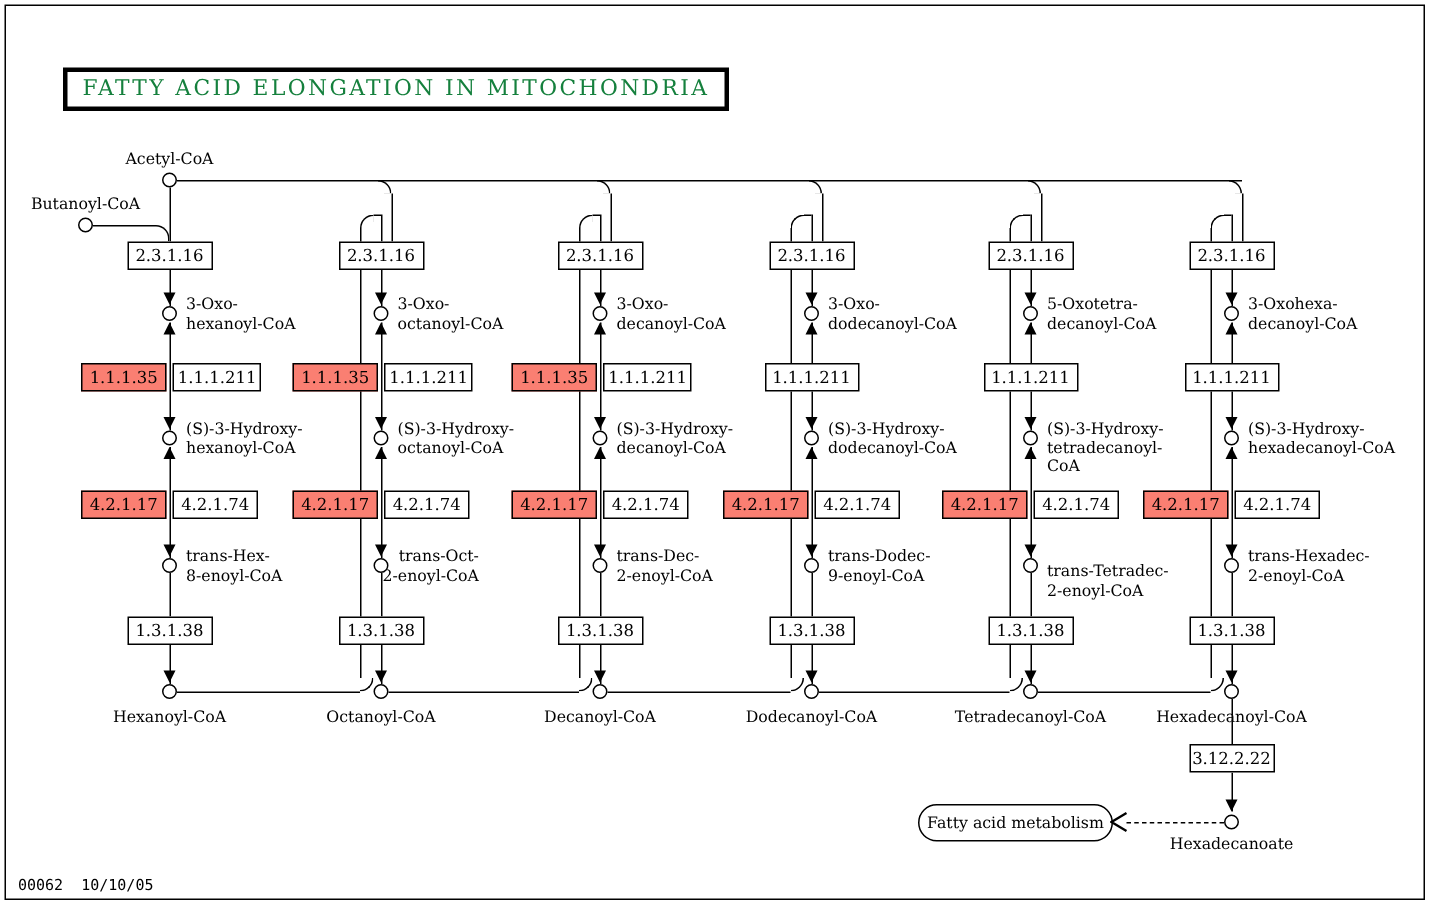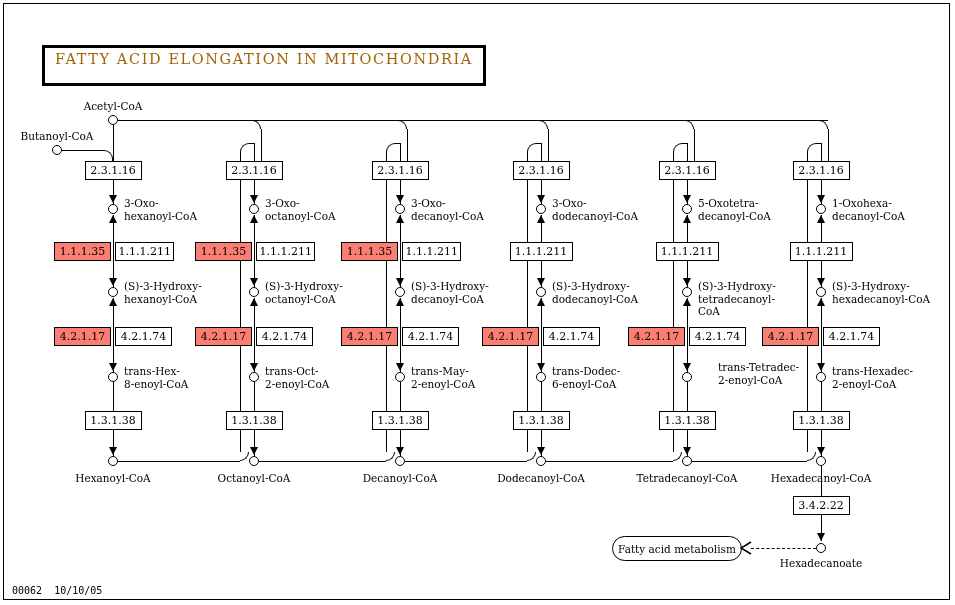--- a/index.html
+++ b/index.html
@@ -1,21 +1,21 @@
 <!DOCTYPE html>
 <html><head>
 <meta charset="utf-8">
 <title>KEGG Pathway</title>
 <style>
   html,body{margin:0;padding:0;background:#ffffff;}
   body{font-family:"DejaVu Serif",serif;}
   #page{position:relative;width:955px;height:605px;background:#ffffff;overflow:hidden;}
   #frame{position:absolute;left:3px;top:3px;width:947px;height:597px;border:1px solid #000;box-sizing:border-box;}
   #title-box{position:absolute;left:42px;top:45px;border:3px solid #000;background:#fff;
-    padding:3px 10px 16px 10px;font-family:"DejaVu Serif",serif;font-size:14.5px;letter-spacing:1.6px;color:#a16207;white-space:nowrap;}
+    padding:3px 10px 4px 10px;font-family:"DejaVu Serif",serif;font-size:14.5px;letter-spacing:1.6px;color:#15803d;white-space:nowrap;}
   .ec-box{position:absolute;border:1px solid #000;background:#fff;box-sizing:border-box;
     font-family:"DejaVu Serif",serif;font-size:11px;color:#000;text-align:center;white-space:nowrap;z-index:6;
     display:flex;align-items:center;justify-content:center;height:19px;}
   .ec-box.hl{background:#fa7f72;}
   .cpd{position:absolute;width:10px;height:10px;border:1.5px solid #000;border-radius:50%;background:#fff;box-sizing:border-box;z-index:7;}
   .lbl{position:absolute;font-family:"DejaVu Serif",serif;font-size:10.5px;line-height:12.5px;color:#000;white-space:pre;z-index:5;}
   .lbl.ctr{text-align:center;}
   .vline{position:absolute;width:1px;background:#000;z-index:1;}
   .hline{position:absolute;height:1px;background:#000;z-index:1;}
   .arrow-d{position:absolute;width:0;height:0;border-left:4.5px solid transparent;border-right:4.5px solid transparent;border-top:8px solid #000;z-index:4;}
@@ -104,21 +104,21 @@
       <div class="ec-box" style="left:256px;top:242px;width:59.4px;">1.1.1.211</div>
       <div class="cpd" style="left:249px;top:287px;"></div>
       <div class="lbl" style="left:265px;top:280px;">(S)-3-Hydroxy-
 octanoyl-CoA</div>
       <div class="arrow-u" style="left:249.5px;top:298px;"></div>
       <div class="vline" style="left:254px;top:298px;height:74px;"></div>
       <div class="arrow-d" style="left:249.5px;top:363px;"></div>
       <div class="ec-box hl" style="left:195px;top:327px;width:57px;">4.2.1.17</div>
       <div class="ec-box" style="left:256px;top:327px;width:57px;">4.2.1.74</div>
       <div class="cpd" style="left:249px;top:372px;"></div>
-      <div class="lbl" style="left:265px;top:365px;">trans-Oct-
+      <div class="lbl" style="left:255px;top:365px;text-align:right;">trans-Oct-
 2-enoyl-CoA</div>
       <div class="vline" style="left:254px;top:382px;height:29px;"></div>
       <div class="ec-box" style="left:225.5px;top:411px;width:57px;">1.3.1.38</div>
       <div class="vline" style="left:254px;top:430px;height:26px;"></div>
       <div class="arrow-d" style="left:249.5px;top:447px;"></div>
       <div class="cpd" style="left:249px;top:456px;"></div>
       <div class="lbl ctr" style="left:254px;top:472px;transform:translateX(-50%);">Octanoyl-CoA</div>
       <div class="hline" style="left:259px;top:461px;width:127px;"></div>
       <div class="corner c-br" style="left:386px;top:452px;width:9px;height:9px;"></div>
       <div class="vline" style="left:386px;top:152px;height:300px;"></div>
@@ -138,21 +138,21 @@
       <div class="ec-box" style="left:402px;top:242px;width:59.4px;">1.1.1.211</div>
       <div class="cpd" style="left:395px;top:287px;"></div>
       <div class="lbl" style="left:411px;top:280px;">(S)-3-Hydroxy-
 decanoyl-CoA</div>
       <div class="arrow-u" style="left:395.5px;top:298px;"></div>
       <div class="vline" style="left:400px;top:298px;height:74px;"></div>
       <div class="arrow-d" style="left:395.5px;top:363px;"></div>
       <div class="ec-box hl" style="left:341px;top:327px;width:57px;">4.2.1.17</div>
       <div class="ec-box" style="left:402px;top:327px;width:57px;">4.2.1.74</div>
       <div class="cpd" style="left:395px;top:372px;"></div>
-      <div class="lbl" style="left:411px;top:365px;">trans-May-
+      <div class="lbl" style="left:411px;top:365px;">trans-Dec-
 2-enoyl-CoA</div>
       <div class="vline" style="left:400px;top:382px;height:29px;"></div>
       <div class="ec-box" style="left:371.5px;top:411px;width:57px;">1.3.1.38</div>
       <div class="vline" style="left:400px;top:430px;height:26px;"></div>
       <div class="arrow-d" style="left:395.5px;top:447px;"></div>
       <div class="cpd" style="left:395px;top:456px;"></div>
       <div class="lbl ctr" style="left:400px;top:472px;transform:translateX(-50%);">Decanoyl-CoA</div>
       <div class="hline" style="left:405px;top:461px;width:122px;"></div>
       <div class="corner c-br" style="left:527px;top:452px;width:9px;height:9px;"></div>
       <div class="vline" style="left:527px;top:152px;height:300px;"></div>
@@ -172,21 +172,21 @@
       <div class="cpd" style="left:536px;top:287px;"></div>
       <div class="lbl" style="left:552px;top:280px;">(S)-3-Hydroxy-
 dodecanoyl-CoA</div>
       <div class="arrow-u" style="left:536.5px;top:298px;"></div>
       <div class="vline" style="left:541px;top:298px;height:74px;"></div>
       <div class="arrow-d" style="left:536.5px;top:363px;"></div>
       <div class="ec-box hl" style="left:482px;top:327px;width:57px;">4.2.1.17</div>
       <div class="ec-box" style="left:543px;top:327px;width:57px;">4.2.1.74</div>
       <div class="cpd" style="left:536px;top:372px;"></div>
       <div class="lbl" style="left:552px;top:365px;">trans-Dodec-
-6-enoyl-CoA</div>
+9-enoyl-CoA</div>
       <div class="vline" style="left:541px;top:382px;height:29px;"></div>
       <div class="ec-box" style="left:512.5px;top:411px;width:57px;">1.3.1.38</div>
       <div class="vline" style="left:541px;top:430px;height:26px;"></div>
       <div class="arrow-d" style="left:536.5px;top:447px;"></div>
       <div class="cpd" style="left:536px;top:456px;"></div>
       <div class="lbl ctr" style="left:541px;top:472px;transform:translateX(-50%);">Dodecanoyl-CoA</div>
       <div class="hline" style="left:546px;top:461px;width:127px;"></div>
       <div class="corner c-br" style="left:673px;top:452px;width:9px;height:9px;"></div>
       <div class="vline" style="left:673px;top:152px;height:300px;"></div>
       <div class="corner c-tl" style="left:673px;top:143px;width:9px;height:9px;"></div>
@@ -205,39 +205,39 @@
       <div class="cpd" style="left:682px;top:287px;"></div>
       <div class="lbl" style="left:698px;top:280px;">(S)-3-Hydroxy-
 tetradecanoyl-
 CoA</div>
       <div class="arrow-u" style="left:682.5px;top:298px;"></div>
       <div class="vline" style="left:687px;top:298px;height:74px;"></div>
       <div class="arrow-d" style="left:682.5px;top:363px;"></div>
       <div class="ec-box hl" style="left:628px;top:327px;width:57px;">4.2.1.17</div>
       <div class="ec-box" style="left:689px;top:327px;width:57px;">4.2.1.74</div>
       <div class="cpd" style="left:682px;top:372px;"></div>
-      <div class="lbl" style="left:698px;top:361px;margin-left:20px;">trans-Tetradec-
+      <div class="lbl" style="left:698px;top:375px;">trans-Tetradec-
 2-enoyl-CoA</div>
       <div class="vline" style="left:687px;top:382px;height:29px;"></div>
       <div class="ec-box" style="left:658.5px;top:411px;width:57px;">1.3.1.38</div>
       <div class="vline" style="left:687px;top:430px;height:26px;"></div>
       <div class="arrow-d" style="left:682.5px;top:447px;"></div>
       <div class="cpd" style="left:682px;top:456px;"></div>
       <div class="lbl ctr" style="left:687px;top:472px;transform:translateX(-50%);">Tetradecanoyl-CoA</div>
       <div class="hline" style="left:692px;top:461px;width:115px;"></div>
       <div class="corner c-br" style="left:807px;top:452px;width:9px;height:9px;"></div>
       <div class="vline" style="left:807px;top:152px;height:300px;"></div>
       <div class="corner c-tl" style="left:807px;top:143px;width:9px;height:9px;"></div>
       <div class="hline" style="left:816px;top:143px;width:5px;"></div>
       <div class="vline" style="left:821px;top:143px;height:18px;"></div>
       <div class="ec-box" style="left:792.5px;top:161px;width:57px;">2.3.1.16</div>
       <div class="vline" style="left:821px;top:180px;height:24px;"></div>
       <div class="arrow-d" style="left:816.5px;top:195px;"></div>
       <div class="cpd" style="left:816px;top:204px;"></div>
-      <div class="lbl" style="left:832px;top:197px;">1-Oxohexa-
+      <div class="lbl" style="left:832px;top:197px;">3-Oxohexa-
 decanoyl-CoA</div>
       <div class="arrow-u" style="left:816.5px;top:215px;"></div>
       <div class="vline" style="left:821px;top:215px;height:72px;"></div>
       <div class="arrow-d" style="left:816.5px;top:278px;"></div>
       <div class="ec-box" style="left:789.5px;top:242px;width:63px;">1.1.1.211</div>
       <div class="cpd" style="left:816px;top:287px;"></div>
       <div class="lbl" style="left:832px;top:280px;">(S)-3-Hydroxy-
 hexadecanoyl-CoA</div>
       <div class="arrow-u" style="left:816.5px;top:298px;"></div>
       <div class="vline" style="left:821px;top:298px;height:74px;"></div>
@@ -247,21 +247,21 @@
       <div class="cpd" style="left:816px;top:372px;"></div>
       <div class="lbl" style="left:832px;top:365px;">trans-Hexadec-
 2-enoyl-CoA</div>
       <div class="vline" style="left:821px;top:382px;height:29px;"></div>
       <div class="ec-box" style="left:792.5px;top:411px;width:57px;">1.3.1.38</div>
       <div class="vline" style="left:821px;top:430px;height:26px;"></div>
       <div class="arrow-d" style="left:816.5px;top:447px;"></div>
       <div class="cpd" style="left:816px;top:456px;"></div>
       <div class="lbl ctr" style="left:821px;top:472px;transform:translateX(-50%);">Hexadecanoyl-CoA</div>
       <div class="vline" style="left:821px;top:466px;height:30px;"></div>
-      <div class="ec-box" style="left:792.5px;top:496px;width:57px;">3.4.2.22</div>
+      <div class="ec-box" style="left:792.5px;top:496px;width:57px;">3.12.2.22</div>
       <div class="vline" style="left:821px;top:515px;height:26px;"></div>
       <div class="arrow-d" style="left:816.5px;top:533px;"></div>
       <div class="cpd" style="left:816px;top:543px;"></div>
       <div class="lbl ctr" style="left:821px;top:557px;transform:translateX(-50%);">Hexadecanoate</div>
       <div style="left:612px;top:536px;width:128px;height:23px;" id="map-link">Fatty acid metabolism</div>
       <div class="dash" style="left:751px;top:547.5px;width:65px;"></div>
       <svg class="openarrow" width="14" height="14" style="left:740px;top:540.5px;">
         <path d="M11,1 L1,7 L11,13" fill="none" stroke="#000" stroke-width="1.5"></path>
       </svg>
     </div>

